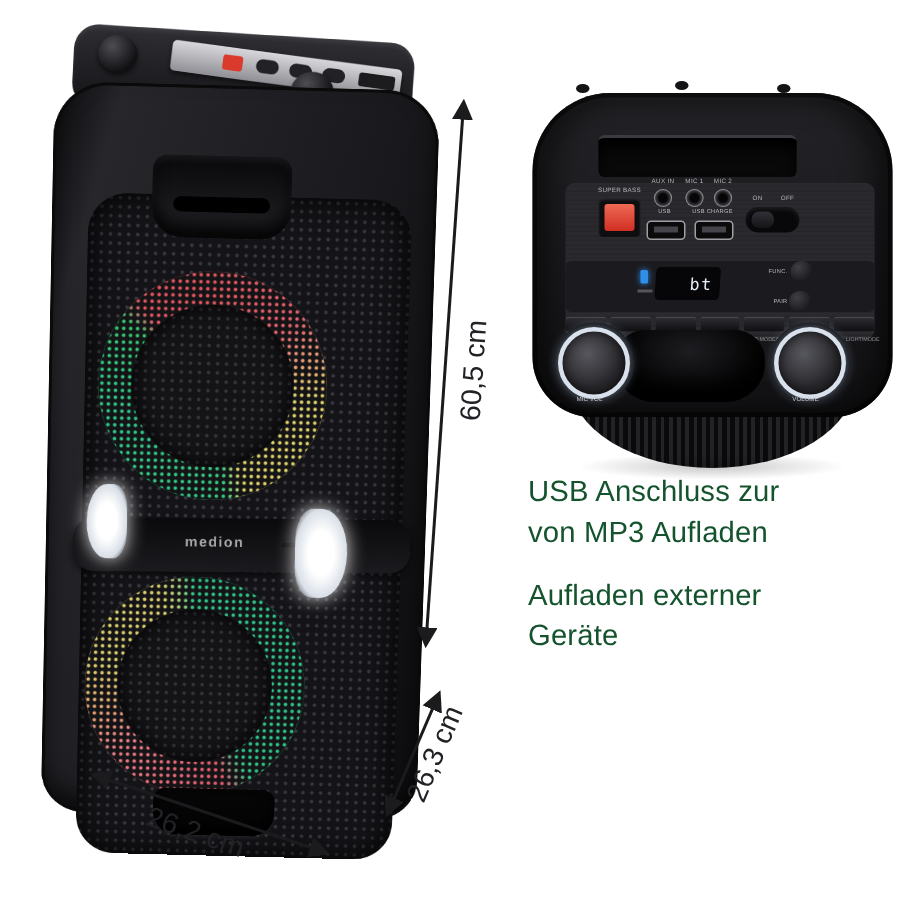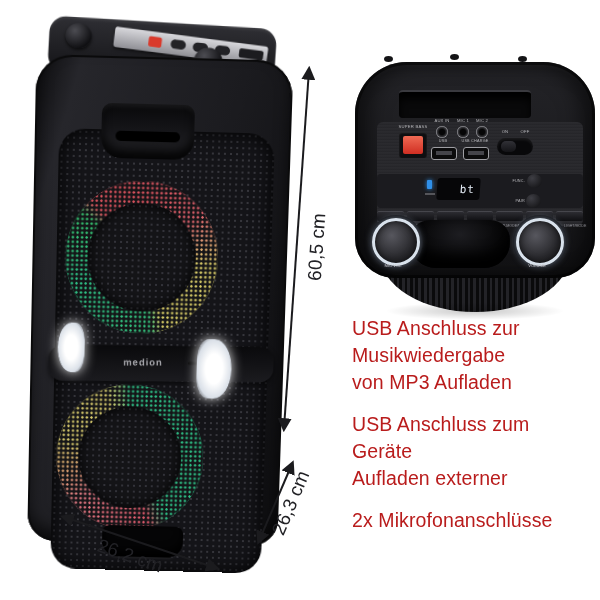--- a/index.html
+++ b/index.html
@@ -116,21 +116,21 @@
       border:3px solid #d9e2ec;
       background:radial-gradient(circle at 40% 35%,#57575e,#28282c 60%,#18181b);
       box-shadow:0 0 7px rgba(185,205,235,.55), inset 0 0 7px rgba(0,0,0,.65), 0 0 0 3px #0c0c0e;}
   .rs-knoblabel{position:absolute;width:40px;text-align:center;font-size:4.2px;color:#c7c7cc;}
 
   
   .overlay{position:absolute;left:0;top:0;pointer-events:none;}
   .dim{position:absolute;font-size:19px;color:#222226;white-space:nowrap;}
   .features{position:absolute;left:352px;top:315px;width:246px;}
   .feature{margin-bottom:15px;}
-  .feature .ln{font-size:19.5px;line-height:27px;color:#b91c1c;letter-spacing:.1px;}
+  .feature .ln{font-size:19.5px;line-height:27px;color:#14532d;letter-spacing:.1px;}
 </style>
 </head>
 <body>
 
 <div class="canvas">
 
   <div class="fs">
     <div class="fs-lid">
       <div class="fs-strip">
         <div class="fs-red"></div>
@@ -249,26 +249,21 @@
     <line x1="64" y1="517" x2="216" y2="568" stroke="#1b1b1e" stroke-width="2" marker-start="url(#ah)" marker-end="url(#ah)"></line>
     <line x1="259" y1="541" x2="292" y2="464" stroke="#1b1b1e" stroke-width="2" marker-start="url(#ah)" marker-end="url(#ah)"></line>
   </svg>
   <div class="dim" style="left:317px;top:247px;transform:translate(-50%,-50%) rotate(-86deg)">60,5 cm</div>
   <div class="dim" style="left:130px;top:556px;transform:translate(-50%,-50%) rotate(19deg)">26,2 cm</div>
   <div class="dim" style="left:291px;top:503px;transform:translate(-50%,-50%) rotate(-67deg)">26,3 cm</div>
 
   <div class="features">
     <div class="feature">
       <div class="ln">USB Anschluss zur</div>
-      <div class="ln">Musikwiedergabe</div>
       <div class="ln">von MP3 Aufladen</div>
     </div>
     <div class="feature">
-      <div class="ln">USB Anschluss zum</div>
+      <div class="ln">Aufladen externer</div>
       <div class="ln">Geräte</div>
-      <div class="ln">Aufladen externer</div>
-    </div>
-    <div class="feature">
-      <div class="ln">2x Mikrofonanschlüsse</div>
     </div>
   </div>
 
 </div>
 
 </body></html>

